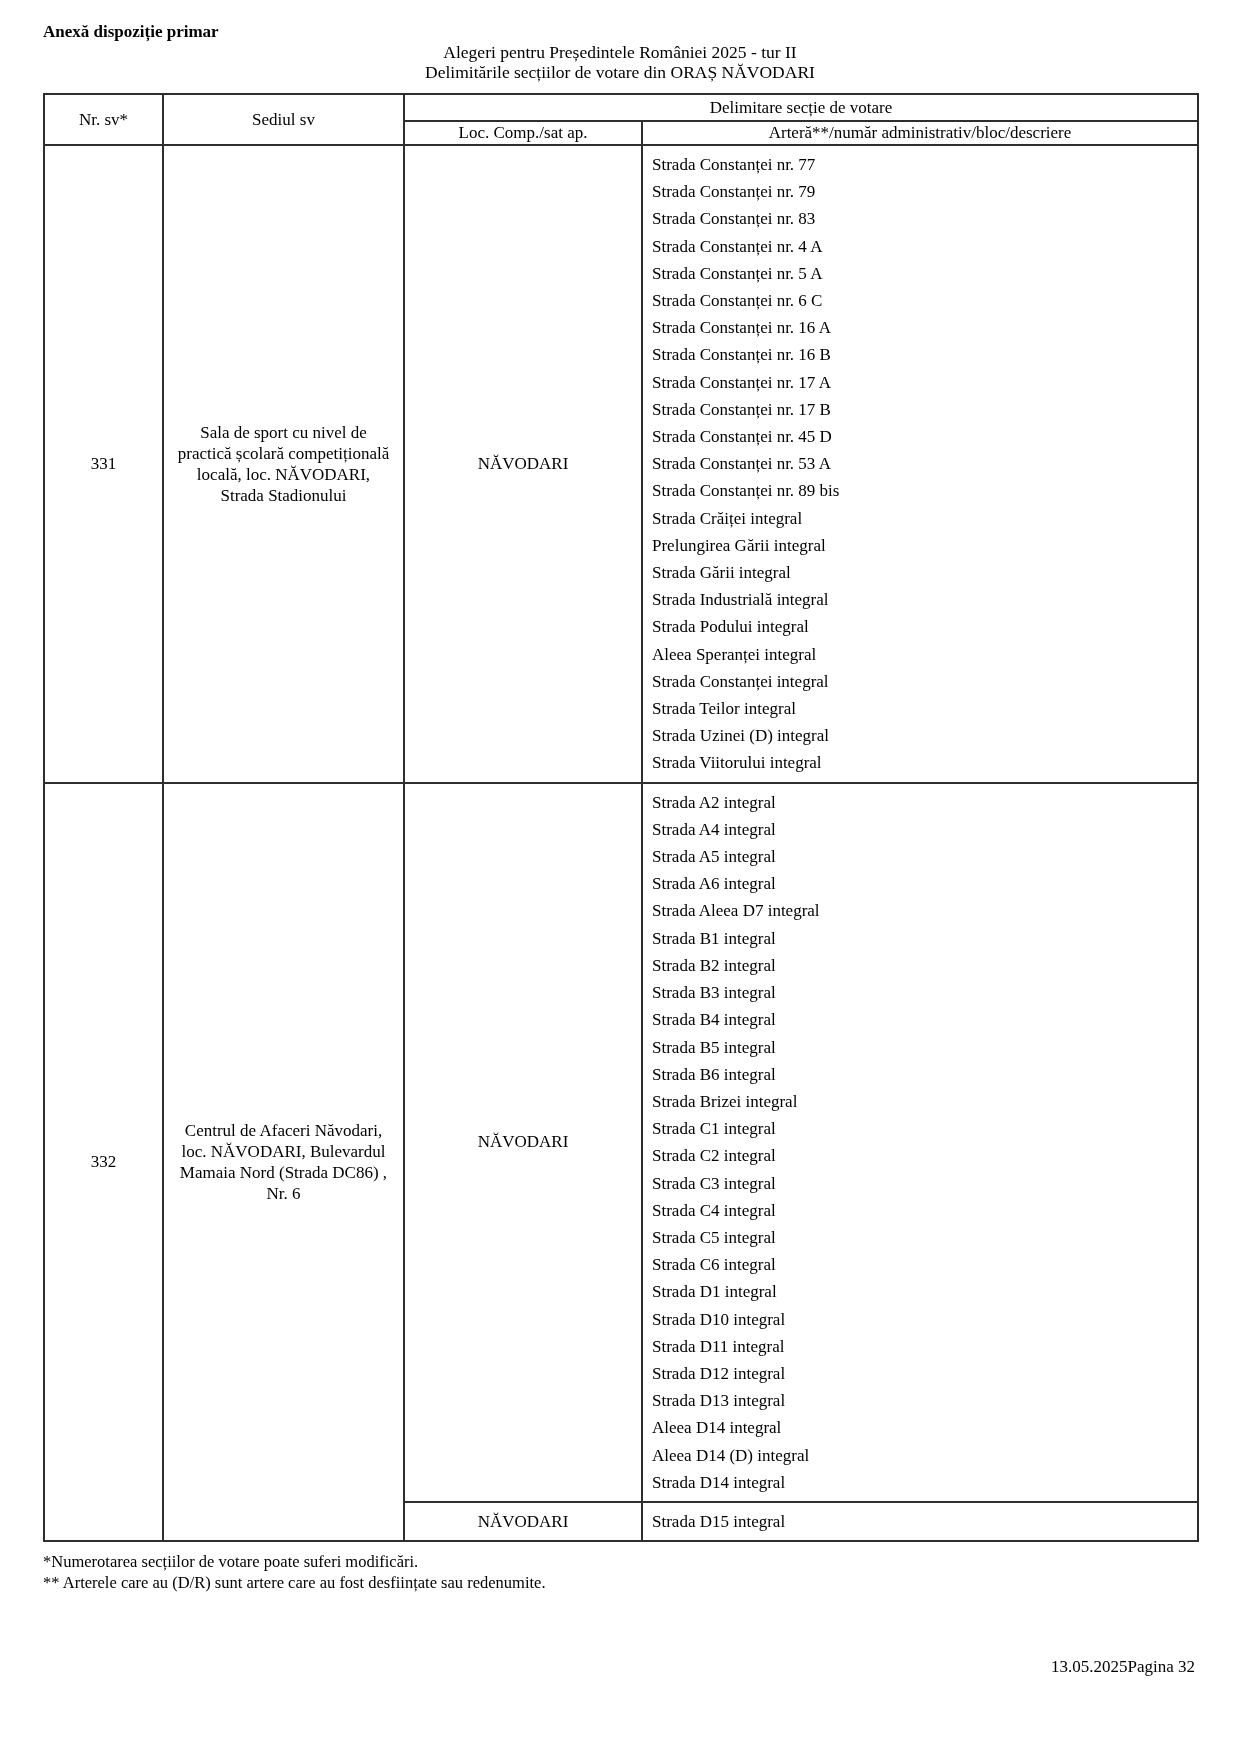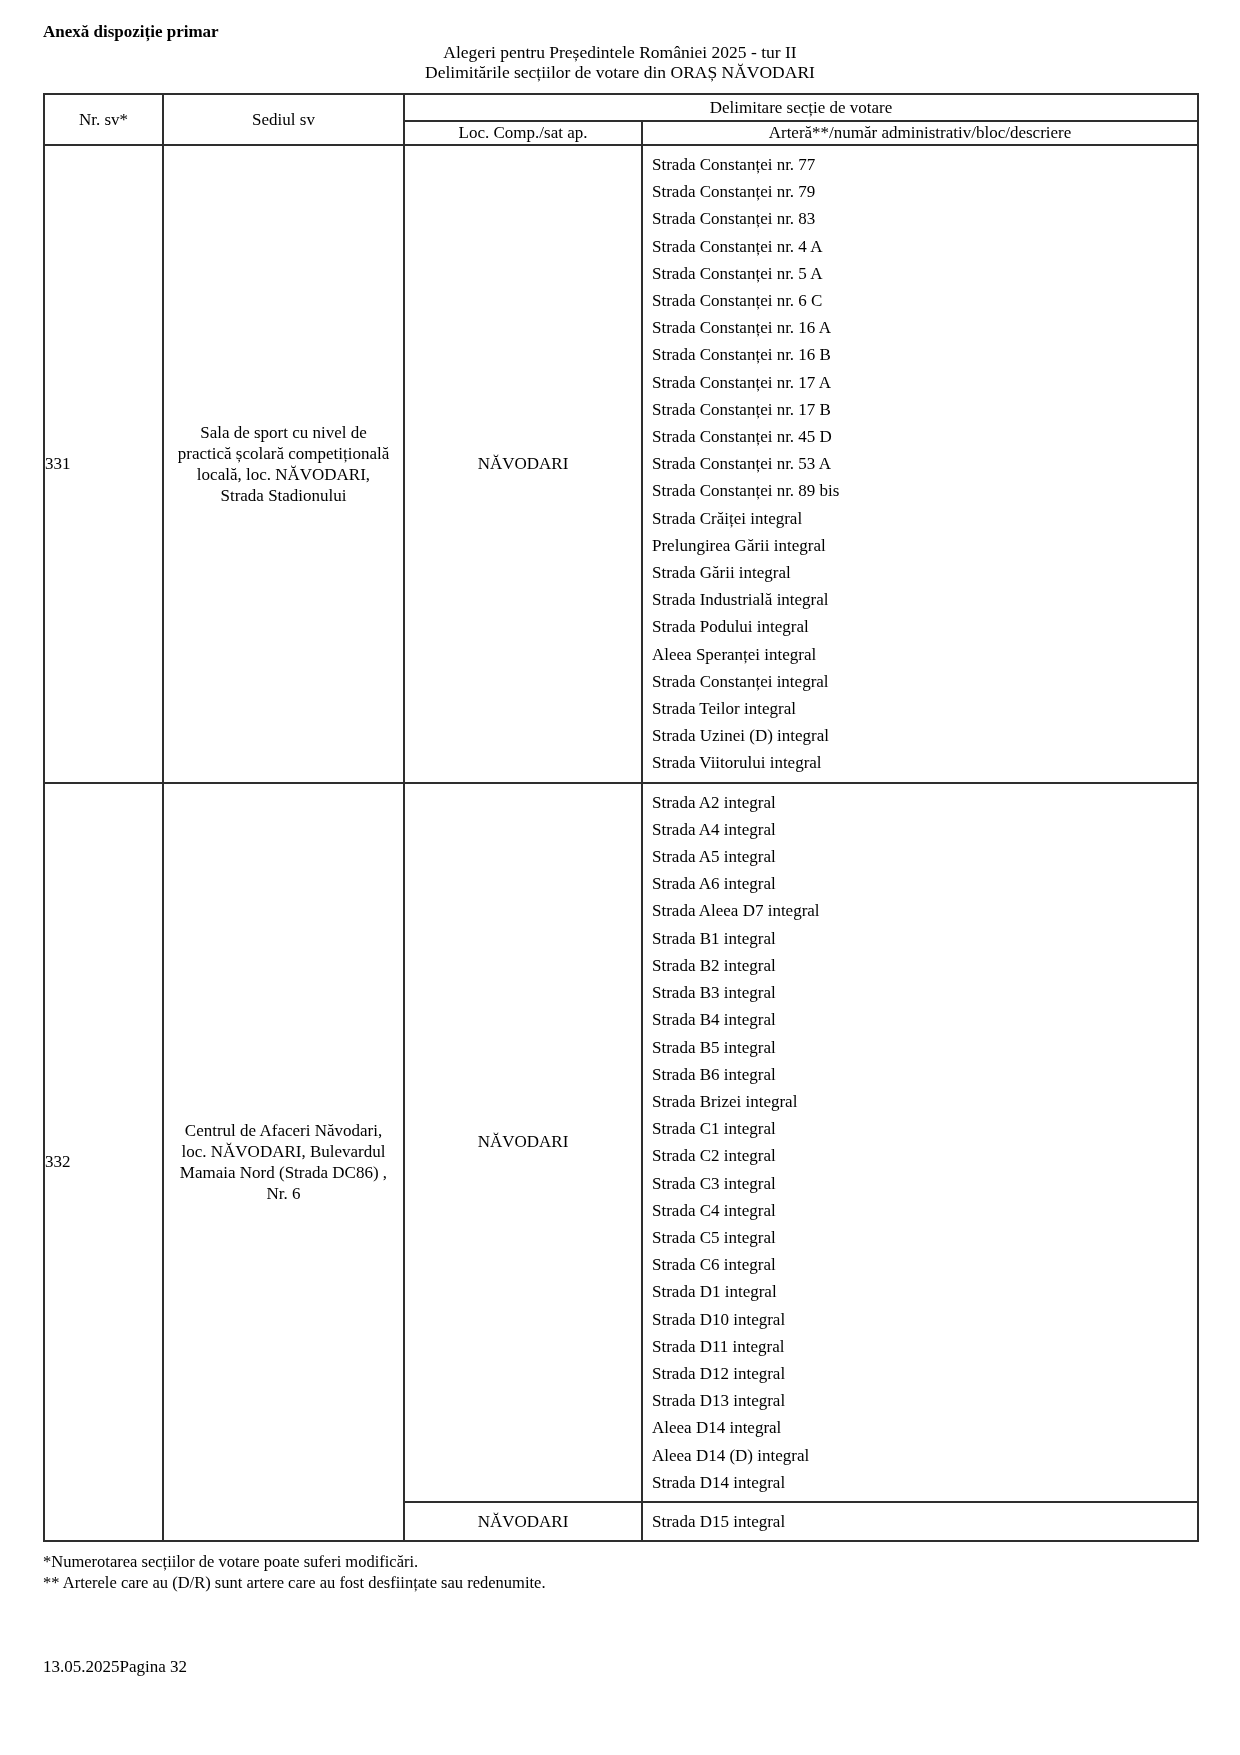--- a/index.html
+++ b/index.html
@@ -26,21 +26,21 @@
   table.delim th, table.delim td {
     border: 2px solid #2e2e2e;
     font-weight: normal;
     font-size: 17px;
   }
   th.hdr { text-align: center; vertical-align: middle; padding: 1px 4px; }
   tr.hrow1 th { height: 27px; }
   tr.hrow2 th { height: 16px; }
 
   td.nr {
-    text-align: left; vertical-align: middle;
+    text-align: center; vertical-align: middle;
     padding: 2px 0;
   }
   td.sediul {
     text-align: center; vertical-align: middle;
     padding: 2px 12px; line-height: 21px;
   }
   td.loc {
     text-align: center; vertical-align: middle;
     padding: 2px 6px;
     margin-top: 36px;
@@ -48,21 +48,21 @@
   td.streets { vertical-align: top; padding: 5px 4px 5px 9px; border-radius: 12px; }
   .street { line-height: 27.2px; white-space: nowrap; }
 
   .footnotes { margin-top: 9px; font-size: 16.5px; line-height: 21px; }
 
   .footer {
     position: absolute;
     left: 43px; right: 45px;
     bottom: 78px;
     display: flex;
-    justify-content: flex-start;
+    justify-content: flex-end;
     font-size: 17px;
   }
 </style>
 </head>
 <body>
 
 <div class="page">
 
   <div class="annex">Anexă dispoziție primar</div>
 

